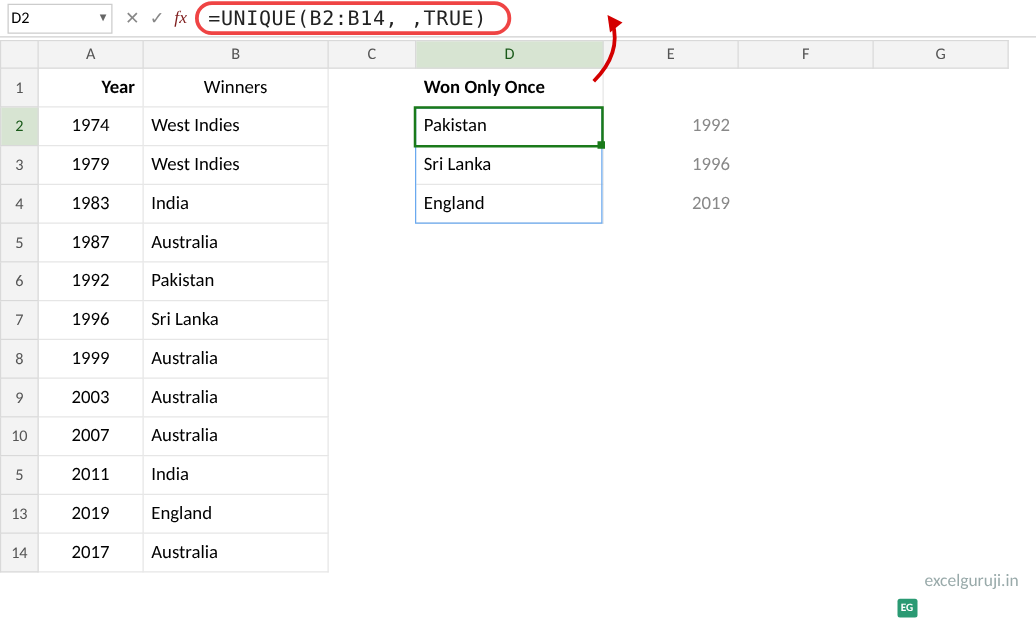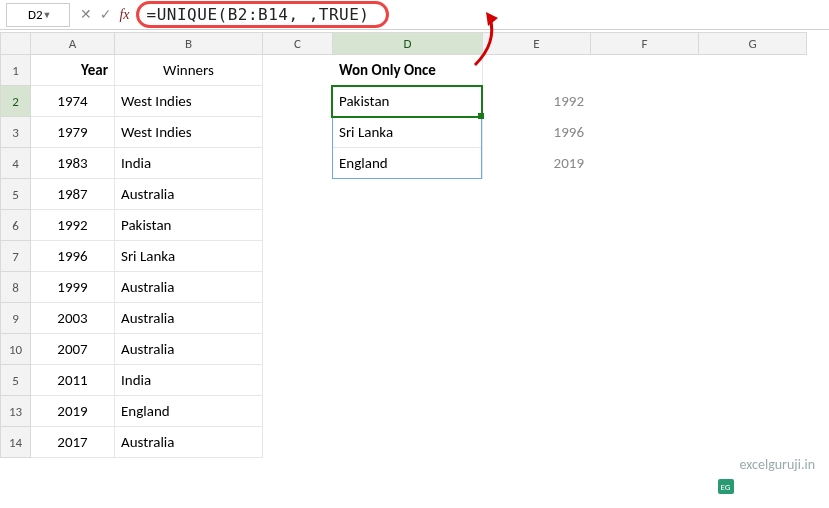--- a/index.html
+++ b/index.html
@@ -14,24 +14,24 @@
   }
   .formula-bar {
     display: flex;
     align-items: center;
     height: 30px;
     border-bottom: 1px solid #d0d0d0;
     background: #fff;
     padding-left: 6px;
   }
   .namebox {
-    width: 64px;
+    width: 84px;
     height: 24px;
     border: 1px solid #ccc;
-    padding: 2px 21px;
+    padding: 2px 2px;
     font-size: 13px;
     margin-right: 10px;
     display:flex;
     align-items:center;
     justify-content:space-between;
   }
   .namebox .drop {
     font-size: 9px;
     color:#666;
   }
@@ -137,21 +137,21 @@
     display:flex;
     align-items:center;
     gap:6px;
     color:#9aa;
     font-size:14px;
   }
   .watermark .badge{
     background:#2a9a73;
     color:#fff;
     font-size:9px;
-    font-weight:normal;
+    font-weight:bold;
     padding:2px 3px;
     border-radius:2px;
     margin-top:44px;
   }
 
   
   .w-rh {width:30px;}
   .w-a {width:84px;}
   .w-b {width:148px;}
   .w-c {width:70px;}

